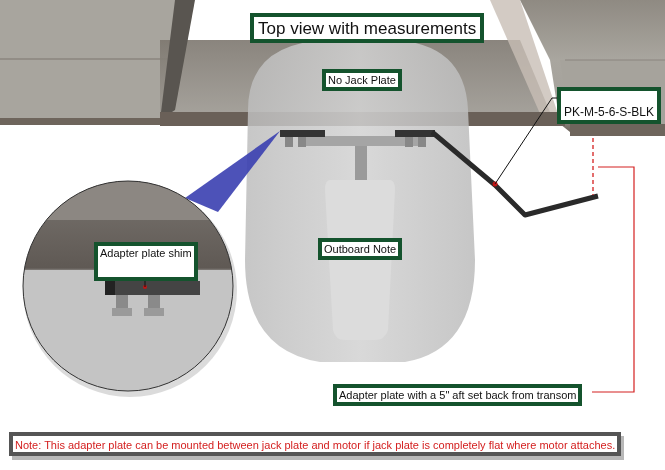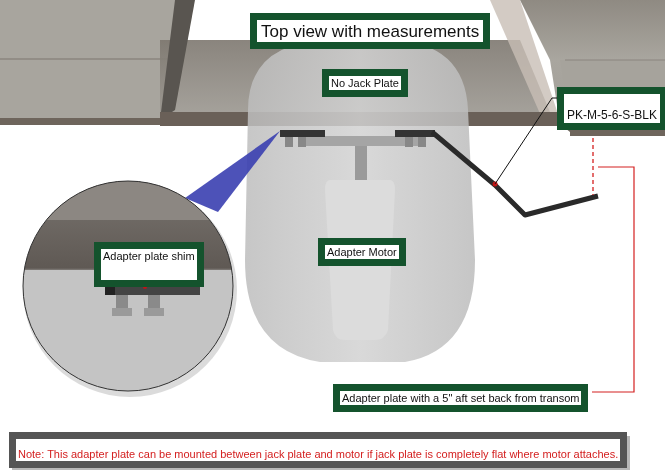--- a/index.html
+++ b/index.html
@@ -1,27 +1,27 @@
 <!DOCTYPE html>
 <html><head>
 <meta charset="utf-8">
 <style>
   html, body { margin:0; padding:0; }
   body { width:665px; height:470px; background:#ffffff; position:relative; overflow:hidden;
          font-family:"Liberation Sans", sans-serif; }
   .scene { position:absolute; left:0; top:0; width:665px; height:470px; }
-  .label { position:absolute; background:#ffffff; border:7px solid #14532d; color:#111;
+  .label { position:absolute; background:#ffffff; border:4px solid #14532d; color:#111;
            white-space:nowrap; line-height:1; }
   .title-label { left:250px; top:13px; font-size:17px; padding:3px 4px 2px 4px; }
   .nojack-label { left:322px; top:69px; font-size:11px; padding:2px 2px 1px 2px; }
   .part-label { left:557px; top:87px; font-size:12px; padding:15px 3px 2px 3px; }
   .shim-label { left:94px; top:242px; font-size:11px; padding:2px 2px 18px 2px; }
   .motor-label { left:318px; top:238px; font-size:11px; padding:2px 2px 1px 2px; }
   .setback-label { left:333px; top:384px; font-size:11px; padding:2px 2px 1px 2px; }
-  .note-label { left:9px; top:432px; font-size:11px; padding:10px 2px 1px 2px; color:#d42020;
+  .note-label { left:9px; top:432px; font-size:11px; padding:4px 2px 1px 2px; color:#d42020;
                 border-color:#555; box-shadow:3px 4px 0 #b8b8b8; }
 </style>
 </head>
 <body>
 
 <svg class="scene" width="665" height="470" viewBox="0 0 665 470">
   <defs>
     <linearGradient id="hullGrad" x1="0" y1="0" x2="0" y2="1">
       <stop offset="0" stop-color="#8f8a82"></stop>
       <stop offset="0.45" stop-color="#a9a69f"></stop>
@@ -105,15 +105,15 @@
   <g>
     <line x1="593" y1="138" x2="593" y2="195" stroke="#d42020" stroke-width="1.3" stroke-dasharray="4,3"></line>
     <polyline points="598,167 634,167 634,392 592,392" fill="none" stroke="#d42020" stroke-width="1.2"></polyline>
   </g>
 </svg>
 
 <div class="label title-label">Top view with measurements</div>
 <div class="label nojack-label">No Jack Plate</div>
 <div class="label part-label">PK-M-5-6-S-BLK</div>
 <div class="label shim-label">Adapter plate shim</div>
-<div class="label motor-label">Adapter Motor</div>
+<div class="label motor-label">Outboard Note</div>
 <div class="label setback-label">Adapter plate with a 5" aft set back from transom</div>
 <div class="label note-label">Note: This adapter plate can be mounted between jack plate and motor if jack plate is completely flat where motor attaches.</div>
 
 </body></html>

